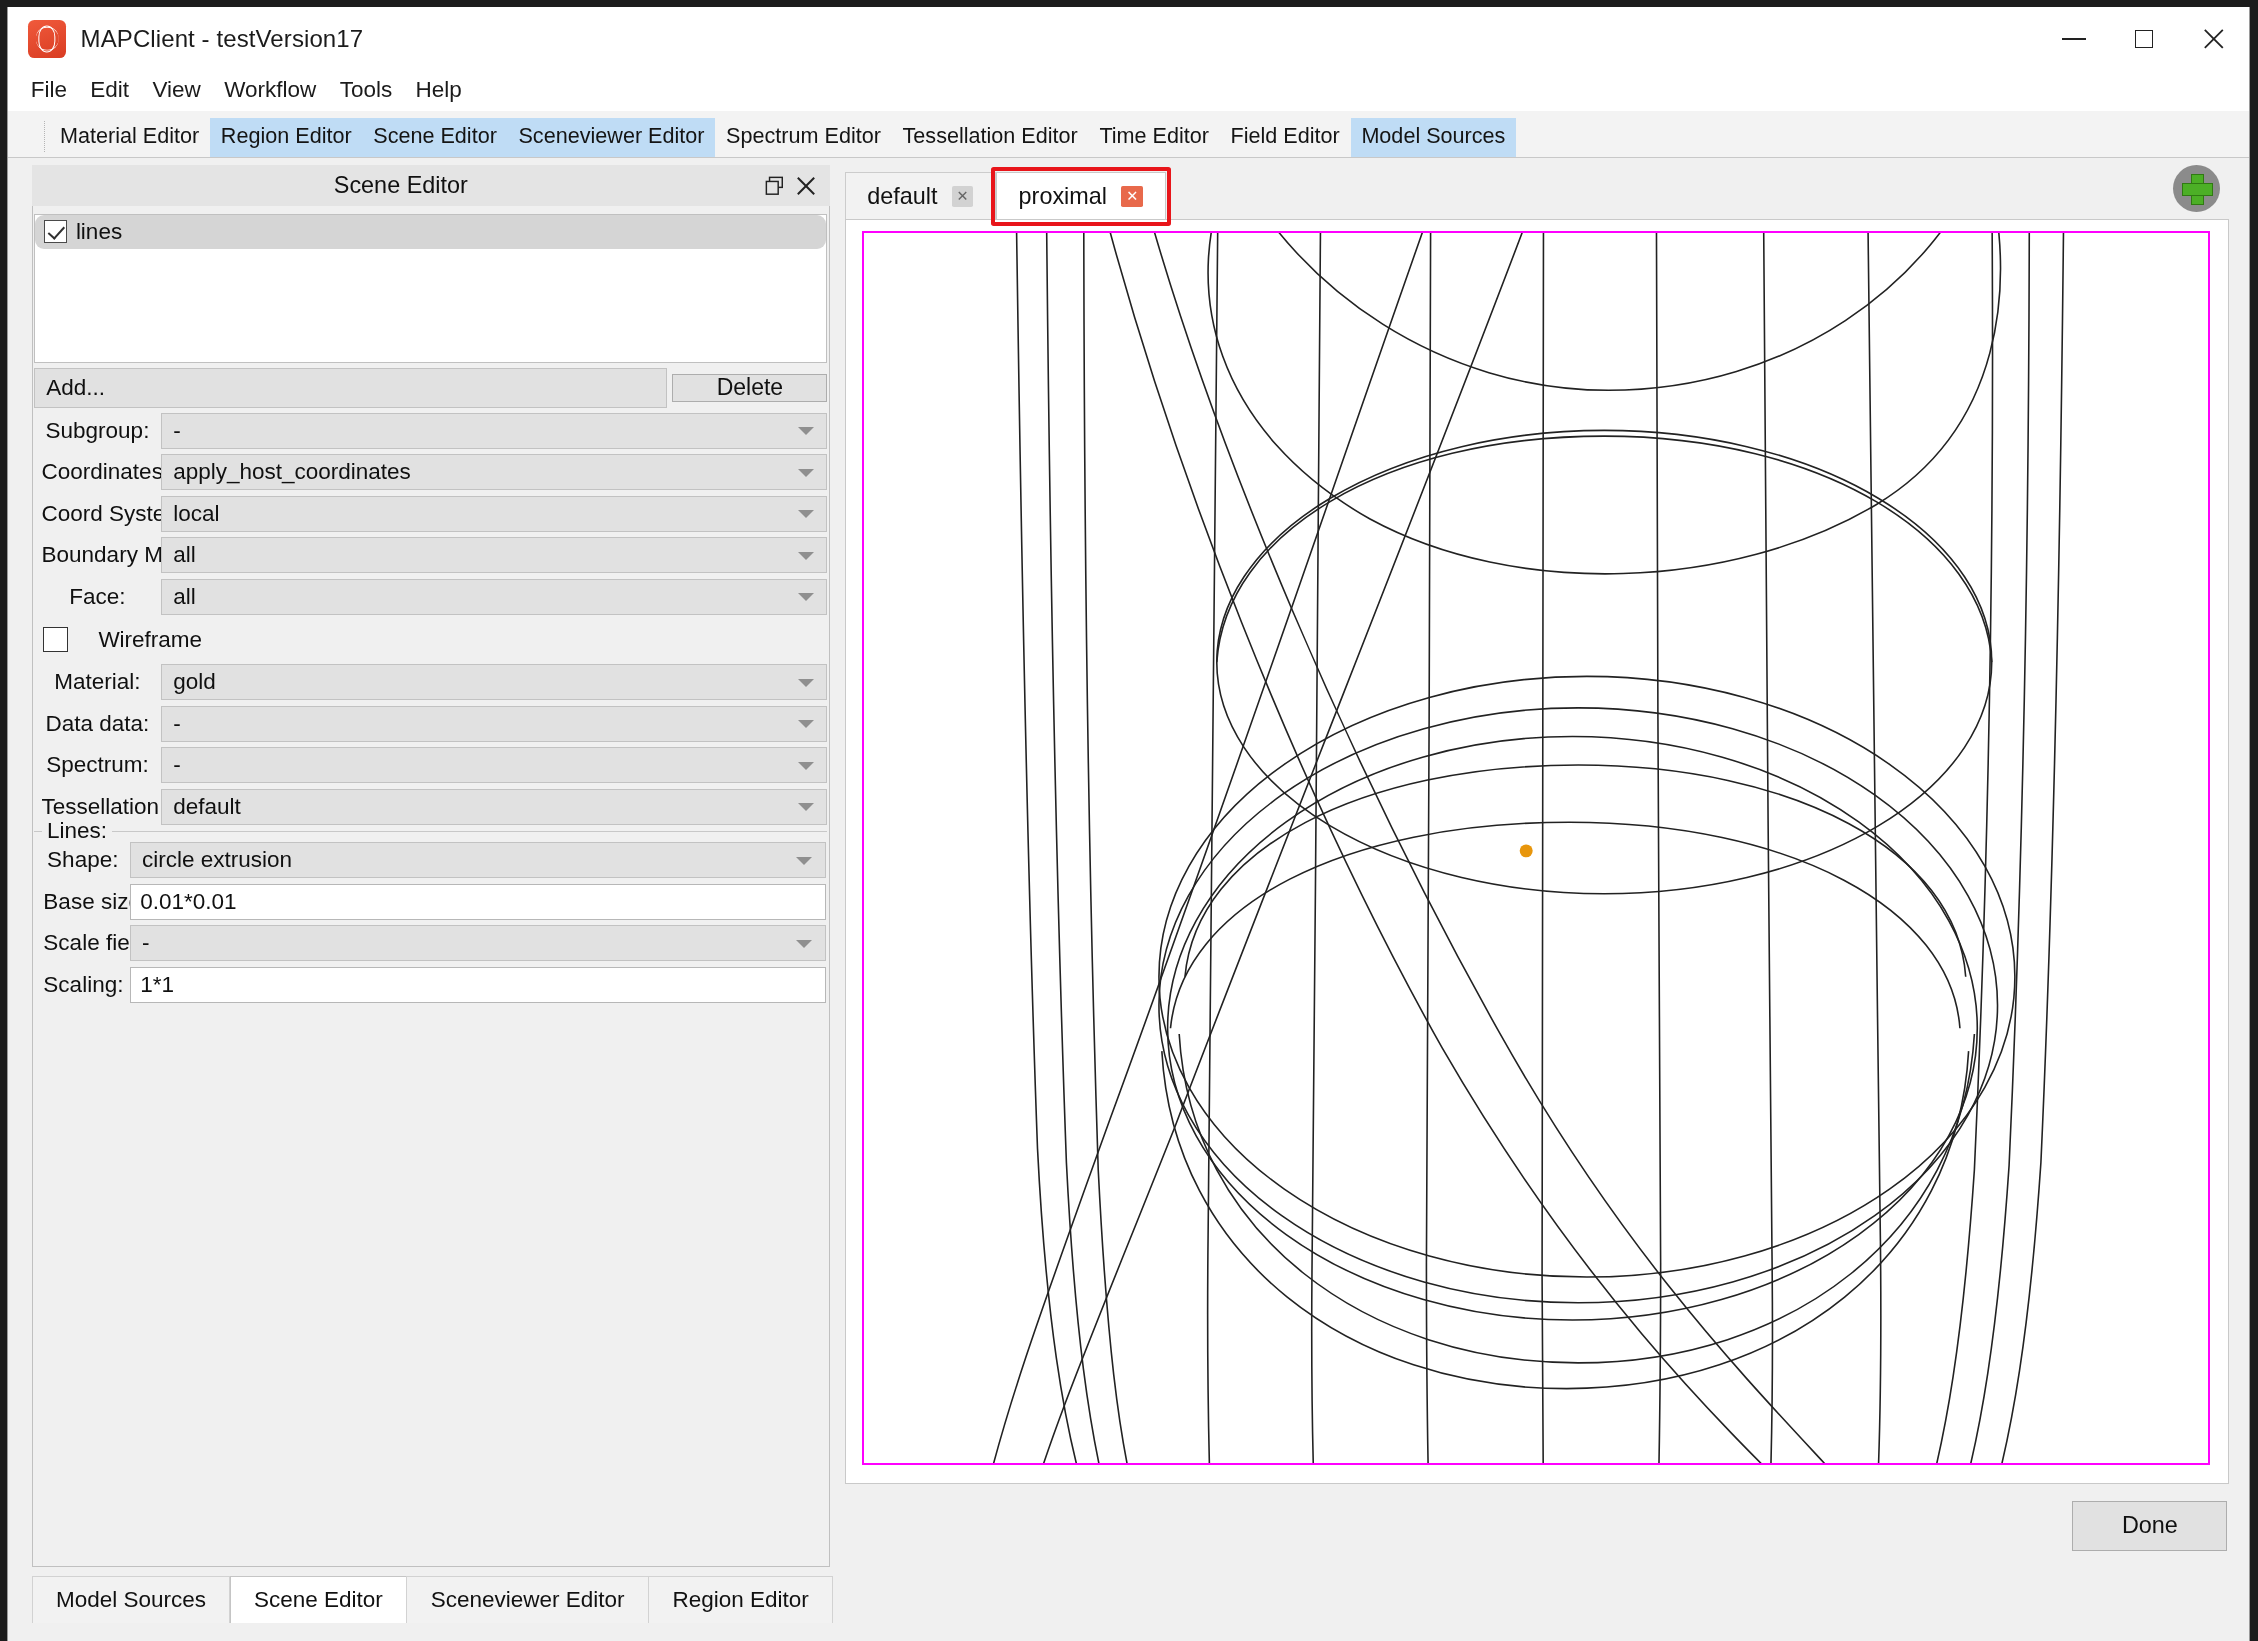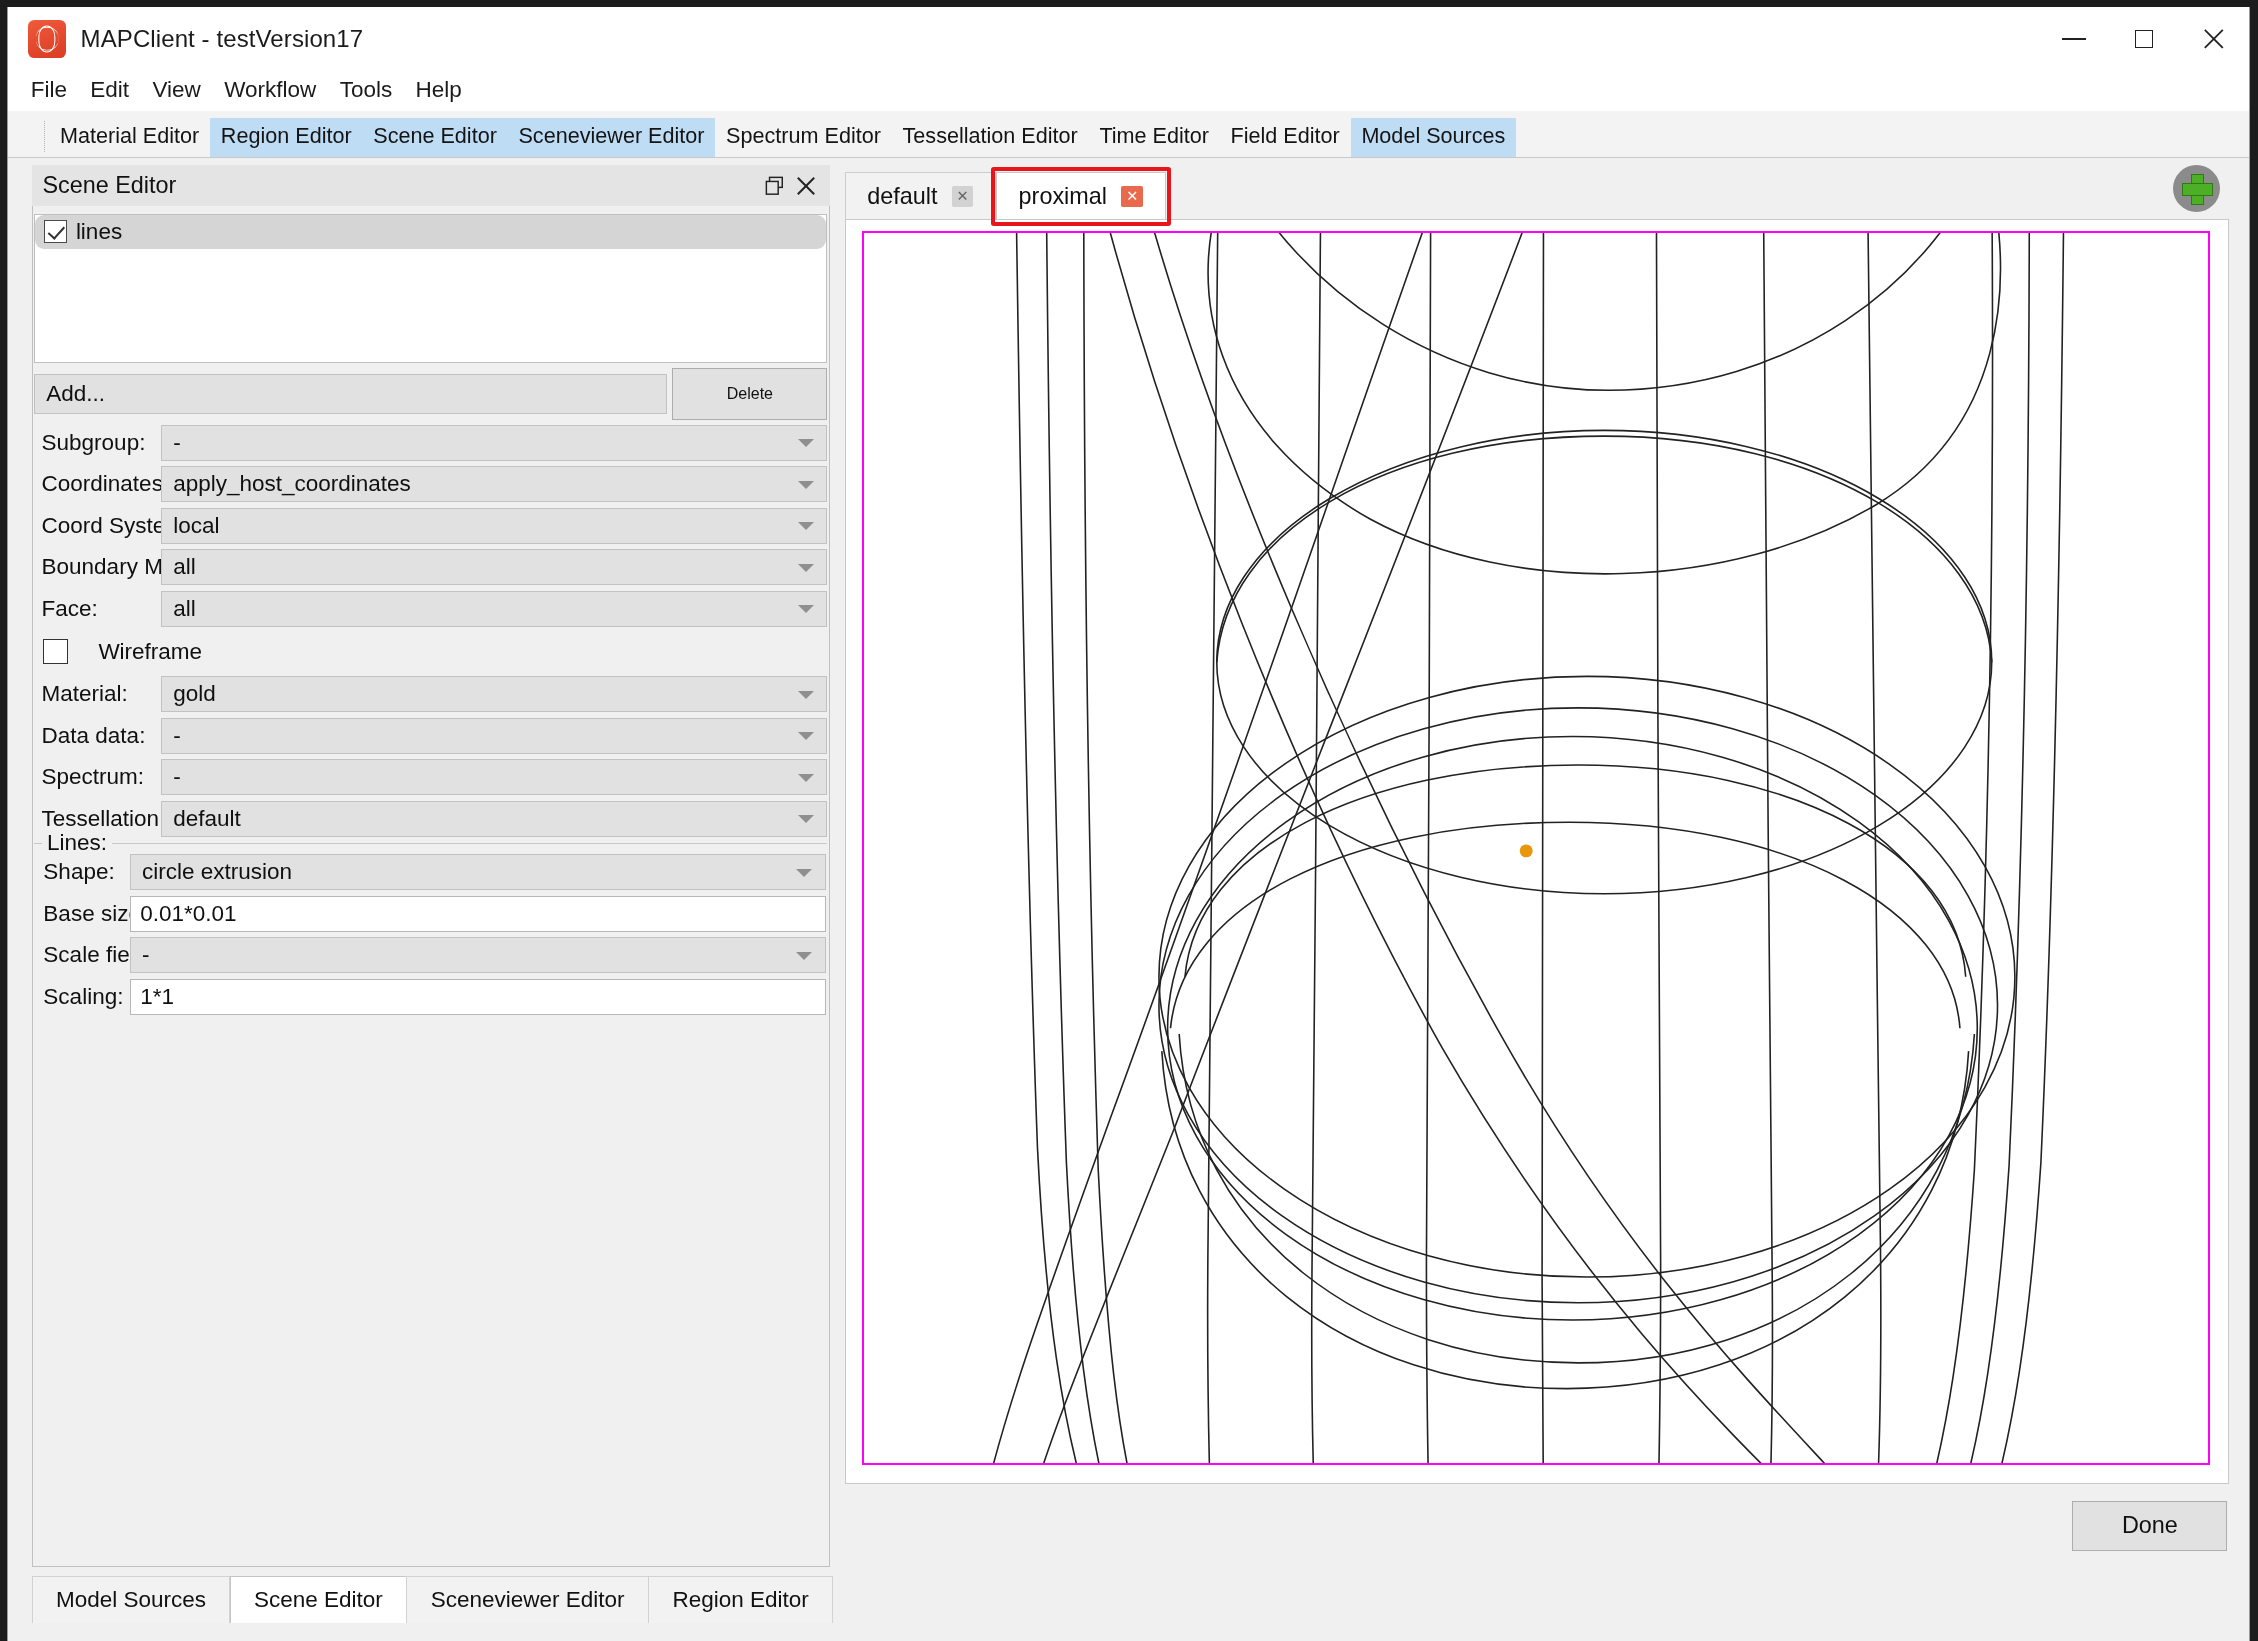--- a/index.html
+++ b/index.html
@@ -11,21 +11,21 @@
   }
   * { box-sizing: border-box; }
 
   #app-window {
     position: absolute;
     left: 7.2px; top: 7.2px;
     width: 2243px; height: 1635px;
     background: #f0f0f0;
     border: 0.9px solid #9a9a9a;
     border-top: none;
-    display: flex; flex-direction: column;
+    display: flex; flex-direction: column; text-align: center;
   }
 
   
   #title-bar {
     height: 63px; min-height: 63px;
     background: #ffffff;
     display: flex; align-items: center;
     position: relative;
   }
   #app-logo {
@@ -192,24 +192,24 @@
     display: flex; align-items: center; gap: 0;
     margin: 5.4px 1.8px 0 1.8px;
   }
   #add-combo {
     flex: 1; height: 40px;
     background: #e1e1e1; border: 0.9px solid #c2c2c2;
     display:flex; align-items:center; padding-left: 10.8px;
     font-size: 22.5px; color: #101010; position: relative;
   }
   #delete-btn {
-    width: 155px; height: 52px; margin-left: 5.4px;
+    width: 155px; height: 28px; margin-left: 5.4px;
     background: #e1e1e1; border: 0.9px solid #adadad;
     display: flex; align-items: center; justify-content: center;
-    font-size: 16px; color: #101010;
+    font-size: 23px; color: #101010;
   }
 
   .prop-rows { margin-top: 3.6px; }
   .prow {
     display: flex; align-items: center;
     height: 38px; margin: 0 1.8px 3.6px 1.8px; gap: 8px;
   }
   .prow .lbl { width: 119px; flex: none; padding-left: 7.2px; }
 
   .check-row {

